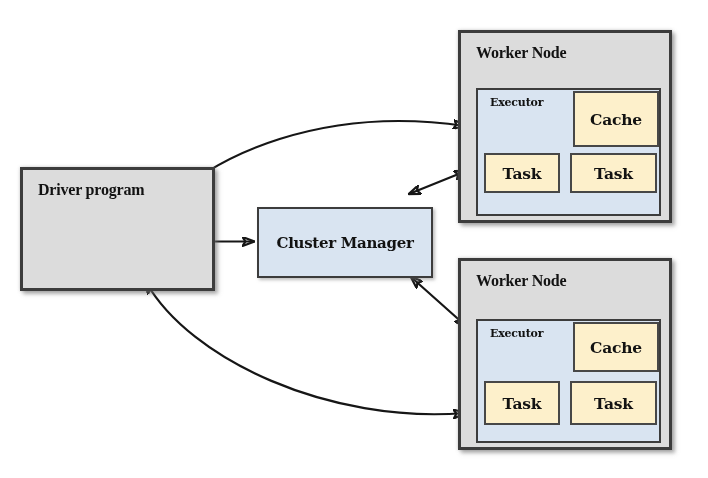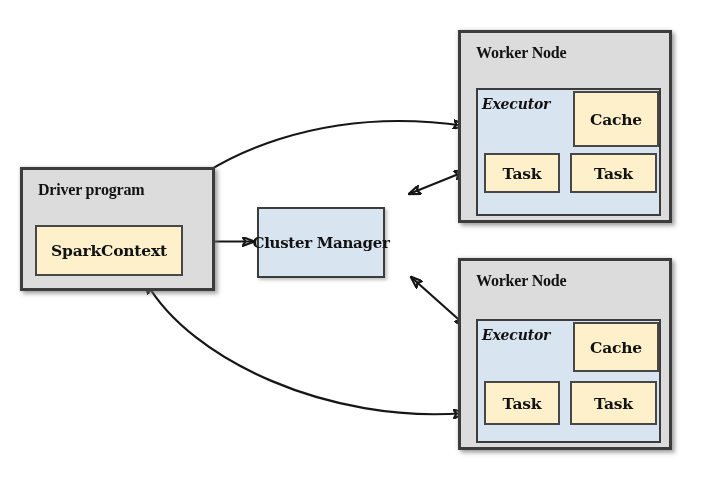--- a/index.html
+++ b/index.html
@@ -38,37 +38,37 @@
     border:2px solid #474747;
     box-sizing:border-box;
     display:flex;align-items:center;justify-content:center;
     font-size:15.5px;letter-spacing:-0.2px;
   }
   .spark{left:12px;top:55px;width:148px;height:51px;}
 
   
   .cm-box{
     position:absolute;
-    left:257px;top:207px;width:128px;height:71px;
+    left:257px;top:207px;width:176px;height:71px;
     background:#d9e4f1;
     border:2px solid #3c3c3c;
     box-sizing:border-box;
     display:flex;align-items:center;justify-content:center;
     font-size:15px;letter-spacing:-0.3px;white-space:nowrap;
     box-shadow:2px 2px 3px rgba(130,130,130,.5);
   }
   .executor{
     position:absolute;
     background:#d9e4f1;
     border:2px solid #3c3c3c;
     box-sizing:border-box;
   }
   .worker1 .executor{left:15px;top:55px;width:185px;height:128px;}
   .worker2 .executor{left:15px;top:58px;width:185px;height:124px;}
-  .exec-label{position:absolute;left:4px;top:6px;font-size:14px;letter-spacing:-0.2px;font-style:italic;}
+  .exec-label{position:absolute;left:12px;top:6px;font-size:11px;letter-spacing:-0.2px;}
 
   .worker1 .cache{left:95px;top:1px;width:86px;height:56px;}
   .worker1 .task-a{left:6px;top:63px;width:76px;height:40px;}
   .worker1 .task-b{left:92px;top:63px;width:87px;height:40px;}
 
   .worker2 .cache{left:95px;top:1px;width:86px;height:50px;}
   .worker2 .task-a{left:6px;top:60px;width:76px;height:44px;}
   .worker2 .task-b{left:92px;top:60px;width:87px;height:44px;}
 </style>
 </head>
@@ -84,23 +84,20 @@
     </defs>
     <path d="M 184,241.5 L 254,241.5" marker-start="url(#ah)" marker-end="url(#ah)"></path>
     <path d="M 409,194 L 466,171" marker-start="url(#ah)" marker-end="url(#ah)"></path>
     <path d="M 411,277 L 466,326" marker-start="url(#ah)" marker-end="url(#ah)"></path>
     <path d="M 152,218 C 210,150 330,106 465,126" marker-start="url(#ah)" marker-end="url(#ah)"></path>
     <path d="M 146,282 C 190,360 330,424 465,413" marker-start="url(#ah)" marker-end="url(#ah)"></path>
   </svg>
 
   <div class="outer-box driver">
     <div class="outer-title">Driver program</div>
-    <div class="ybox spark">
-      <span>SparkContext</span>
-    </div>
   </div>
 
   <div class="cm-box">
     <span>Cluster Manager</span>
   </div>
 
   <div class="outer-box worker1">
     <div class="outer-title">Worker Node</div>
     <div class="executor">
       <span class="exec-label">Executor</span>

